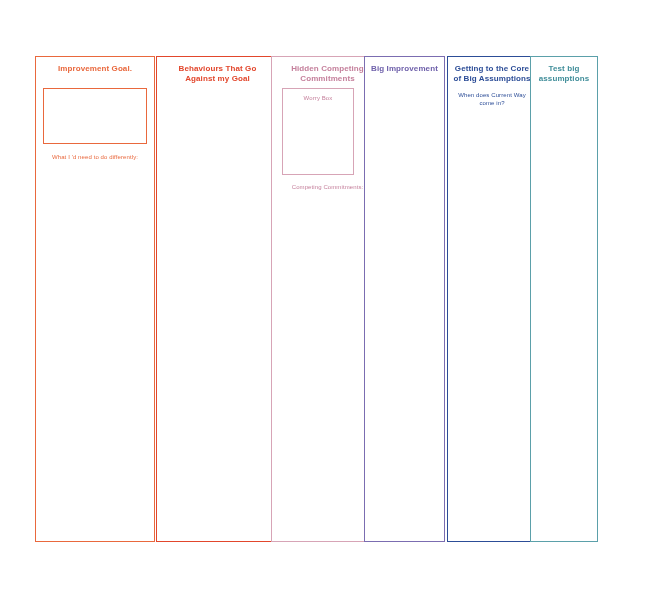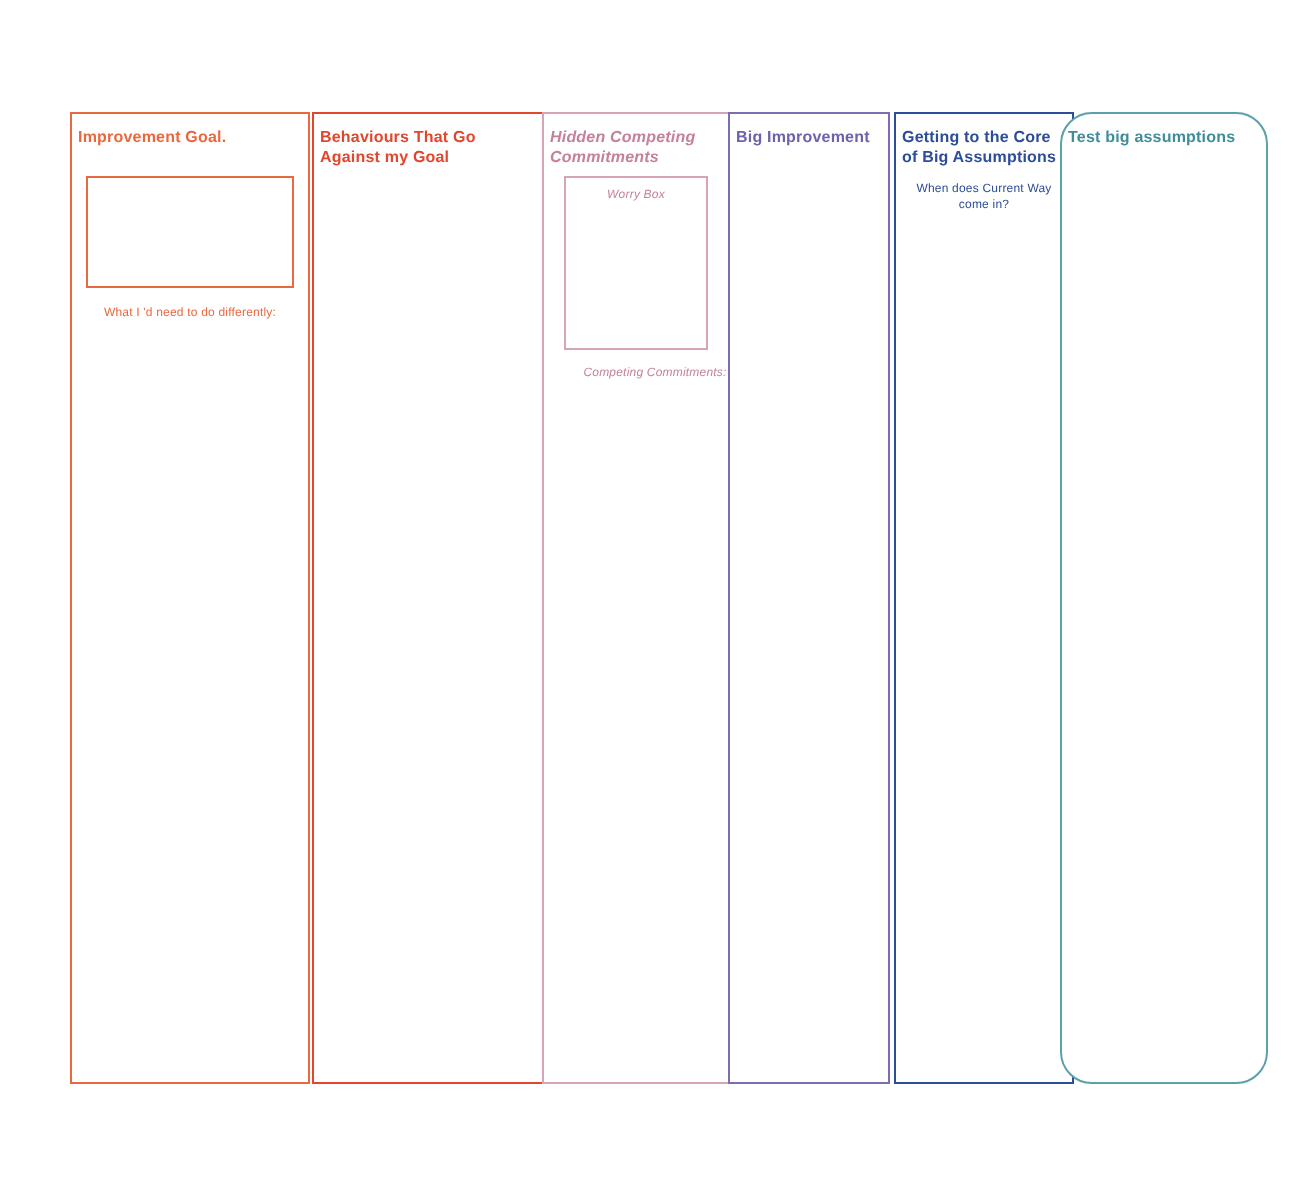--- a/index.html
+++ b/index.html
@@ -21,29 +21,30 @@
   .col {
     position: absolute;
     top: 0;
     height: 486px;
     box-sizing: border-box;
     border: 1.5px solid #999;
     background: #ffffff;
   }
   .col-1 { left: 0px;   width: 120px; }
   .col-2 { left: 121px; width: 123px; }
-  .col-3 { left: 236px; width: 113px; font-style: italic; }
+  .col-3 { left: 236px; width: 113px; }
   .col-4 { left: 329px; width: 81px; }
   .col-5 { left: 412px; width: 90px; }
-  .col-6 { left: 495px; width: 104px; border-radius: 16px; }
+  .col-6 { left: 495px; width: 68px; }
   .col-header {
     margin-top: 7px;
     padding: 0 3px;
     font-size: 8px;
     font-weight: bold;
+    text-align: center;
     line-height: 1.3;
     white-space: pre-line;
     letter-spacing: 0.1px;
   }
   .small-note {
     font-size: 6px;
     text-align: center;
     line-height: 1.35;
     white-space: pre-line;
     letter-spacing: 0.1px;

